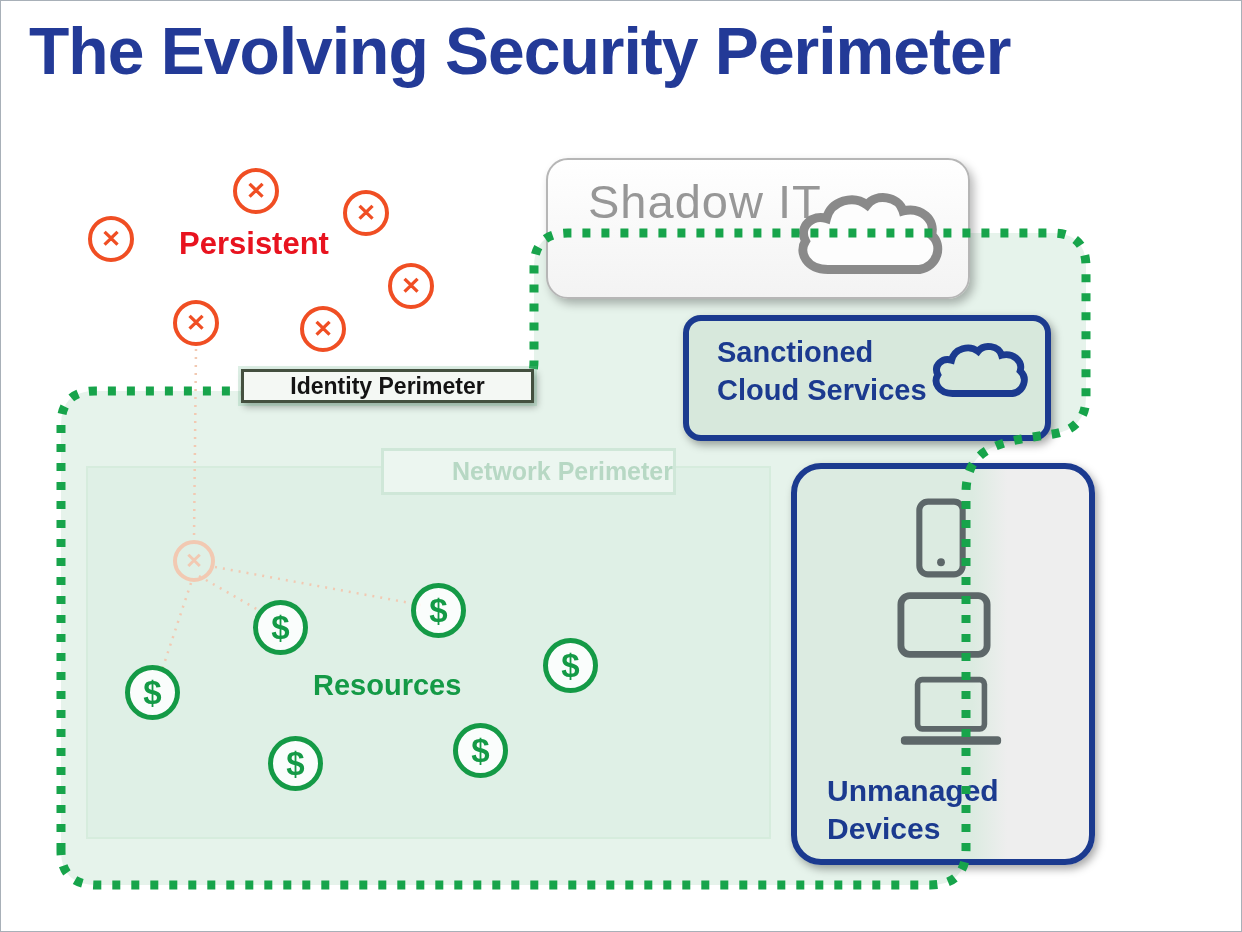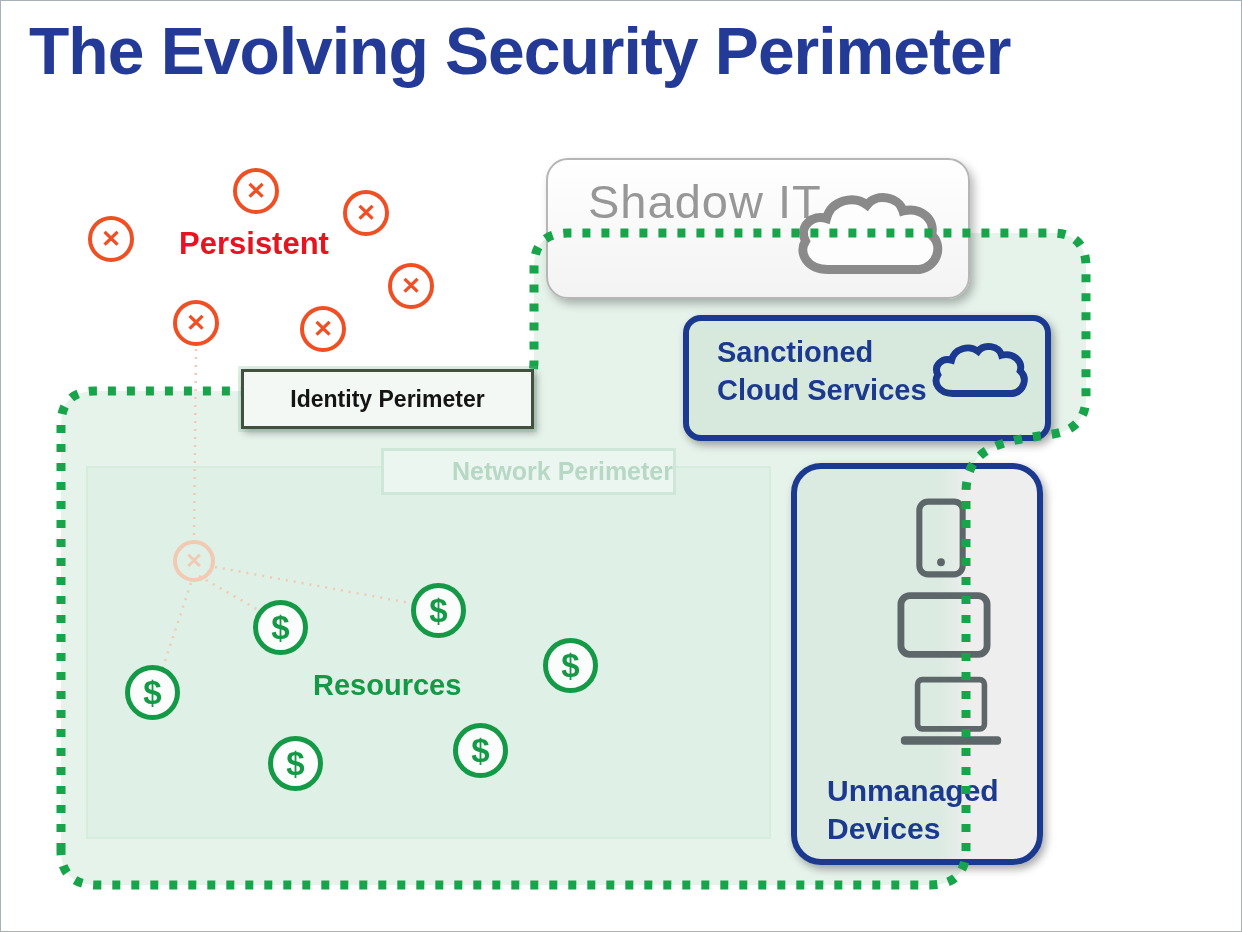--- a/index.html
+++ b/index.html
@@ -49,21 +49,21 @@
     z-index:2;
   }
   .shadowit .label {
     position:absolute; left:40px; top:14px;
     font-size:47px; color: var(--shadow-gray); letter-spacing:1px; font-weight:300;
   }
   .shadowit svg { position:absolute; right:22px; top:24px; width:152px; height:96px; color:#8a8a8a; }
 
   
   .identity {
-    left:240px; top:368px; width:293px; height:60px;
+    left:240px; top:368px; width:293px; height:34px;
     background:#f4f8f4; border:3px solid var(--identity-border);
     box-shadow: 0 0 0 3px rgba(120,190,150,.25), 3px 4px 7px rgba(0,0,0,.3);
     display:flex; align-items:center; justify-content:center;
     font-size:23px; font-weight:bold; color:#141414;
     z-index:6;
   }
 
   
   .network {
     left:85px; top:465px; width:685px; height:373px;
@@ -102,21 +102,21 @@
     z-index:3;
   }
   .sanctioned .label {
     position:absolute; left:28px; top:12px;
     font-size:29px; font-weight:bold; color: var(--dark-blue); line-height:38px;
   }
   .sanctioned svg { position:absolute; right:16px; top:16px; width:98px; height:64px; color: var(--dark-blue); }
 
   
   .unmanaged {
-    left:790px; top:462px; width:252px; height:402px;
+    left:790px; top:462px; width:304px; height:402px;
     border:6px solid var(--dark-blue); border-radius:30px;
     background: linear-gradient(90deg,#dcebe1 0%, #dcebe1 60%, #eeeeee 72%, #eeeeee 100%);
     box-shadow: 3px 4px 9px rgba(0,0,0,.35);
     z-index:3;
     padding-left:16px;
   }
   .unmanaged .label {
     position:absolute; left:30px; top:303px;
     font-size:30px; font-weight:bold; color: var(--dark-blue); line-height:38px;
   }

